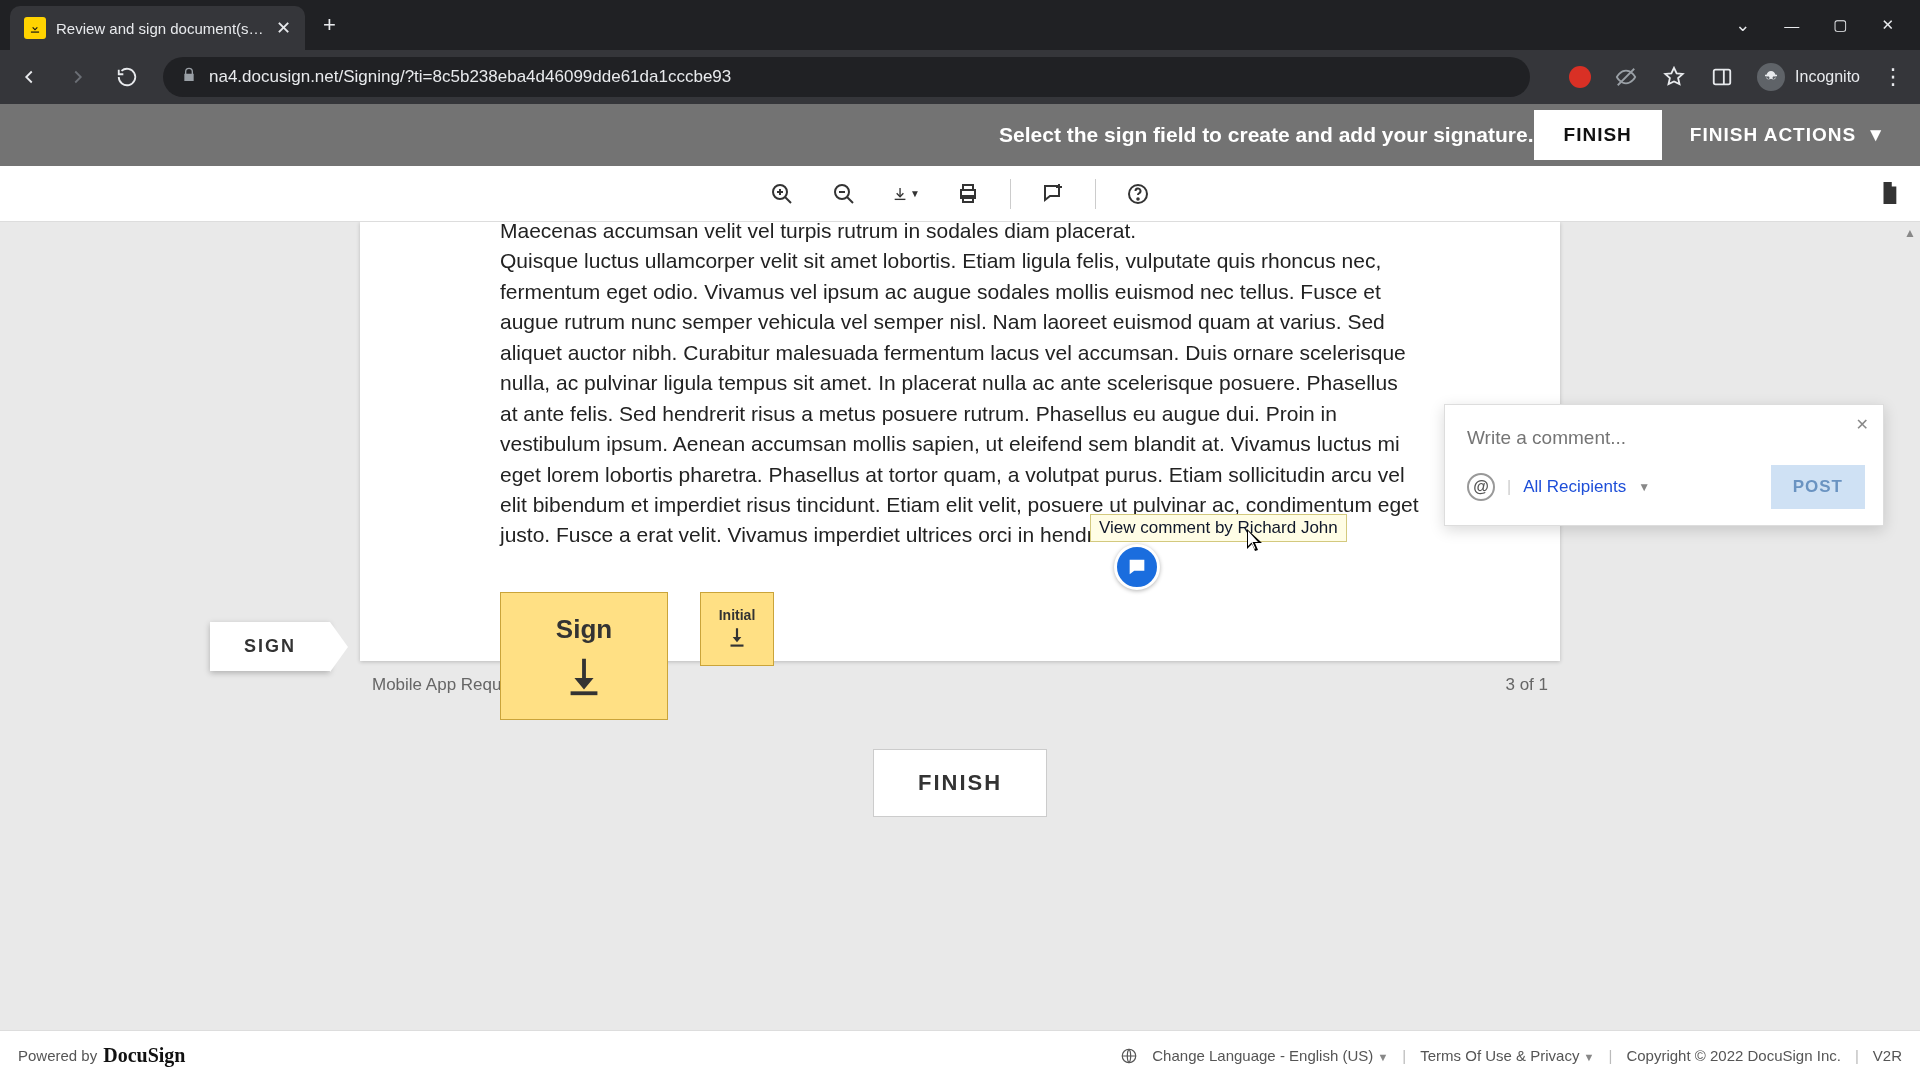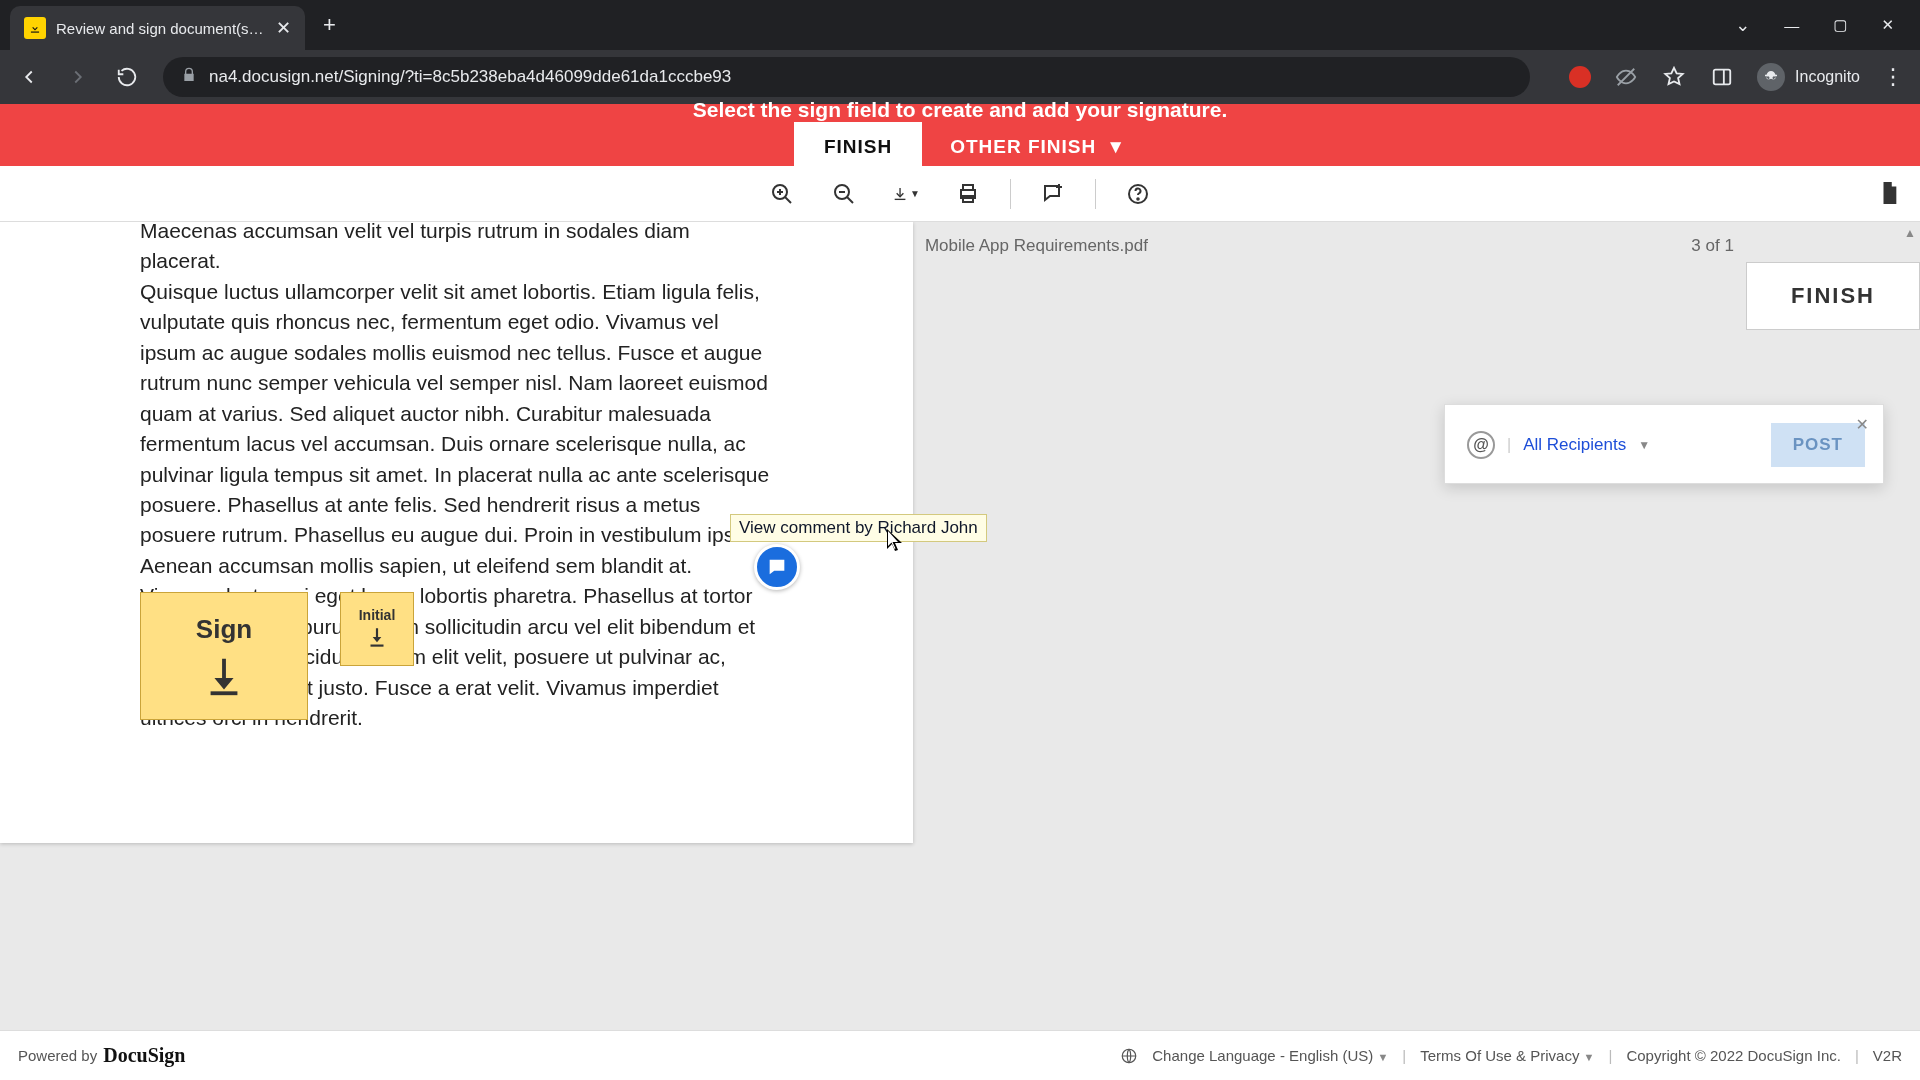--- a/index.html
+++ b/index.html
@@ -26,33 +26,33 @@
   .addr-right { display:flex; align-items:center; gap:22px; margin-left:16px; }
   .ext-ico { width:22px;height:22px;border-radius:50%; background:#d93025; display:inline-block;}
   .inc-badge { display:flex; align-items:center; gap:10px; color:#e8eaed; font-size:16px;}
   .inc-avatar{ width:28px;height:28px;border-radius:50%; background:#5f6368; display:flex;align-items:center;justify-content:center;}
   .inc-avatar svg{width:18px;height:18px;fill:#e8eaed;}
   .kebab { color:#e8eaed; font-size:22px; cursor:pointer; }
 
   
   .app { position:absolute; top:104px; left:0; right:0; bottom:0; background:#e9e9e9; }
 
-  .banner { height:62px; background:#ef4444; display:flex; align-items:center; justify-content:center; padding:0 34px;flex-direction:column; }
+  .banner { height:62px; background:#737373; display:flex; align-items:center; justify-content:flex-end; padding:0 34px; }
   .banner-text { color:#fff; font-size:21px; font-weight:600; }
   .banner-right { display:flex; align-items:center; gap:28px; }
   .finish-btn { background:#fff; color:#111; border:none; padding:14px 30px; font-size:19px; font-weight:700; letter-spacing:1px; cursor:pointer;}
   .other-actions { color:#fff; font-size:19px; font-weight:700; letter-spacing:1px; display:flex; align-items:center; gap:10px; cursor:pointer;}
 
   .toolbar { height:56px; background:#fff; border-bottom:1px solid #ddd; display:flex; align-items:center; justify-content:center; gap:34px; position:relative;}
   .tool { width:28px;height:28px; display:flex;align-items:center;justify-content:center; color:#333; cursor:pointer;}
   .tool.sep { border-left:1px solid #ccc; height:30px; width:1px; padding:0; margin:0 -6px;}
   .doc-panel-ico { position:absolute; right:20px; top:14px; color:#333; cursor:pointer;}
 
   .viewer { position:absolute; top:118px; left:0; right:0; bottom:50px; overflow:auto; }
-  .page-wrap { display:flex; align-items:flex-start; }
+  .page-wrap { display:flex; flex-direction:column; align-items:center; }
   .page { width:1200px; background:#fff; box-shadow:0 1px 4px rgba(0,0,0,.2); padding:0 140px 110px 140px; position:relative; font-family: Calibri, Arial, sans-serif;}
   .para { font-size:21px; line-height:1.45; color:#222; }
   .para.first { margin-top:-6px; }
 
   .sign-box { position:absolute; left:140px; top:370px; width:168px; height:128px; background:#ffe084; border:1px solid #caa43a; display:flex; flex-direction:column; align-items:center; justify-content:center; gap:8px; cursor:pointer;}
   .sign-box .lbl { font-size:26px; font-weight:700; color:#333;}
   .sign-box svg { width:46px; height:46px; }
 
   .initial-box { position:absolute; left:340px; top:370px; width:74px; height:74px; background:#ffe084; border:1px solid #caa43a; display:flex; flex-direction:column; align-items:center; justify-content:center; gap:2px; cursor:pointer;}
   .initial-box .lbl { font-size:14px; font-weight:700; color:#333;}
@@ -176,21 +176,21 @@
   </div>
 </div>
 
 <div class="app">
 
   <div class="banner">
     <span class="banner-text">Select the sign field to create and add your signature.</span>
     <div class="banner-right">
       <button class="finish-btn">FINISH</button>
       <div class="other-actions">
-        <span>OTHER FINISH</span>
+        <span>FINISH ACTIONS</span>
         <span>▼</span>
       </div>
     </div>
   </div>
 
   <div class="toolbar">
     <span class="tool">
       <svg width="24" height="24" viewBox="0 0 24 24" fill="none" stroke="#333" stroke-width="2">
           <circle cx="10" cy="10" r="7"></circle>
           <line x1="15" y1="15" x2="21" y2="21"></line>
@@ -293,20 +293,21 @@
       </div>
     </div>
 
     <div class="scroll-v">
       <span class="arr">▲</span>
     </div>
   </div>
 
   <div class="comment-popover">
     <span class="close">✕</span>
+    <input type="text" placeholder="Write a comment..." style="">
     <div class="comment-row">
       <div class="recip">
         <span class="at">@</span>
         <span class="sep2">|</span>
         <span class="who">All Recipients</span>
         <span class="dd">▼</span>
       </div>
       <button class="post-btn">POST</button>
     </div>
   </div>

